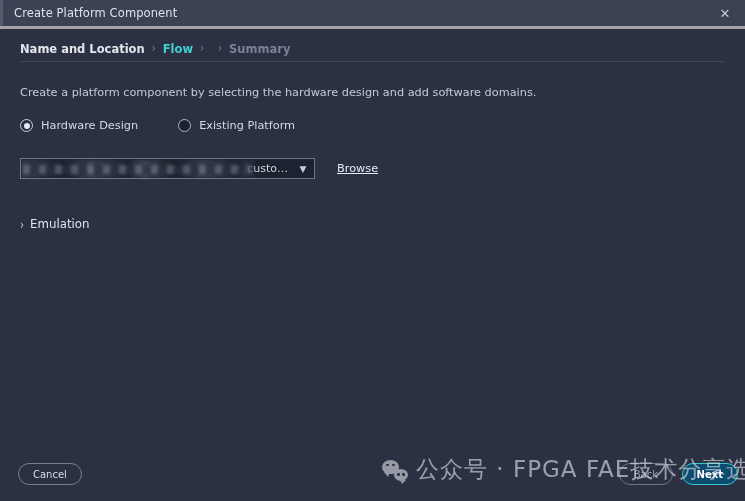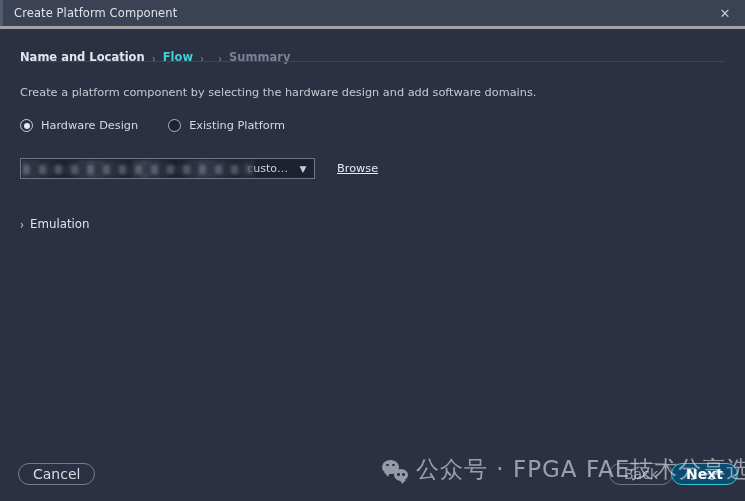--- a/index.html
+++ b/index.html
@@ -51,21 +51,21 @@
     cursor: pointer;
     color: #c3c8d2;
     font-size: 13px;
     line-height: 1;
     font-family: "DejaVu Sans", sans-serif;
   }
 
   
   .breadcrumb {
     display: flex;
-    align-items: flex-end;
+    align-items: flex-start;
     padding: 13px 0 0 20px;
     font-size: 11.5px;
     height: 22px;
   }
   .crumb {
     font-weight: bold;
     color: #e3e6ec;
     cursor: pointer;
     white-space: nowrap;
   }
@@ -106,21 +106,21 @@
   .section-desc {
     font-size: 11.3px;
     color: #c6cad3;
     margin: 0 0 20px 0;
   }
 
   
   .radio-row {
     display: flex;
     align-items: center;
-    gap: 0;
+    gap: 10px;
     margin-bottom: 26px;
     text-align: center;
   }
   .radio-item {
     display: flex;
     align-items: center;
     cursor: pointer;
     margin-right: 30px;
   }
   .radio-mark {
@@ -274,21 +274,21 @@
     left: 0; right: 0; bottom: 0;
     height: 52px;
   }
   .btn {
     position: absolute;
     height: 22px;
     border-radius: 11px;
     border: 1px solid #757c8d;
     background: transparent;
     color: #d9dce3;
-    font-size: 14px;
+    font-size: 10px;
     font-family: "DejaVu Sans", "Liberation Sans", sans-serif;
     display: flex;
     align-items: center;
     justify-content: center;
     cursor: pointer;
     box-sizing: border-box;
     padding: 0 14px;
   }
   .btn-cancel { left: 18px;  top: 14px; min-width: 50px; }
   .btn-back   { right: 72px; top: 14px; min-width: 48px; color: #9aa1b0; border-color: #6d7486;}

